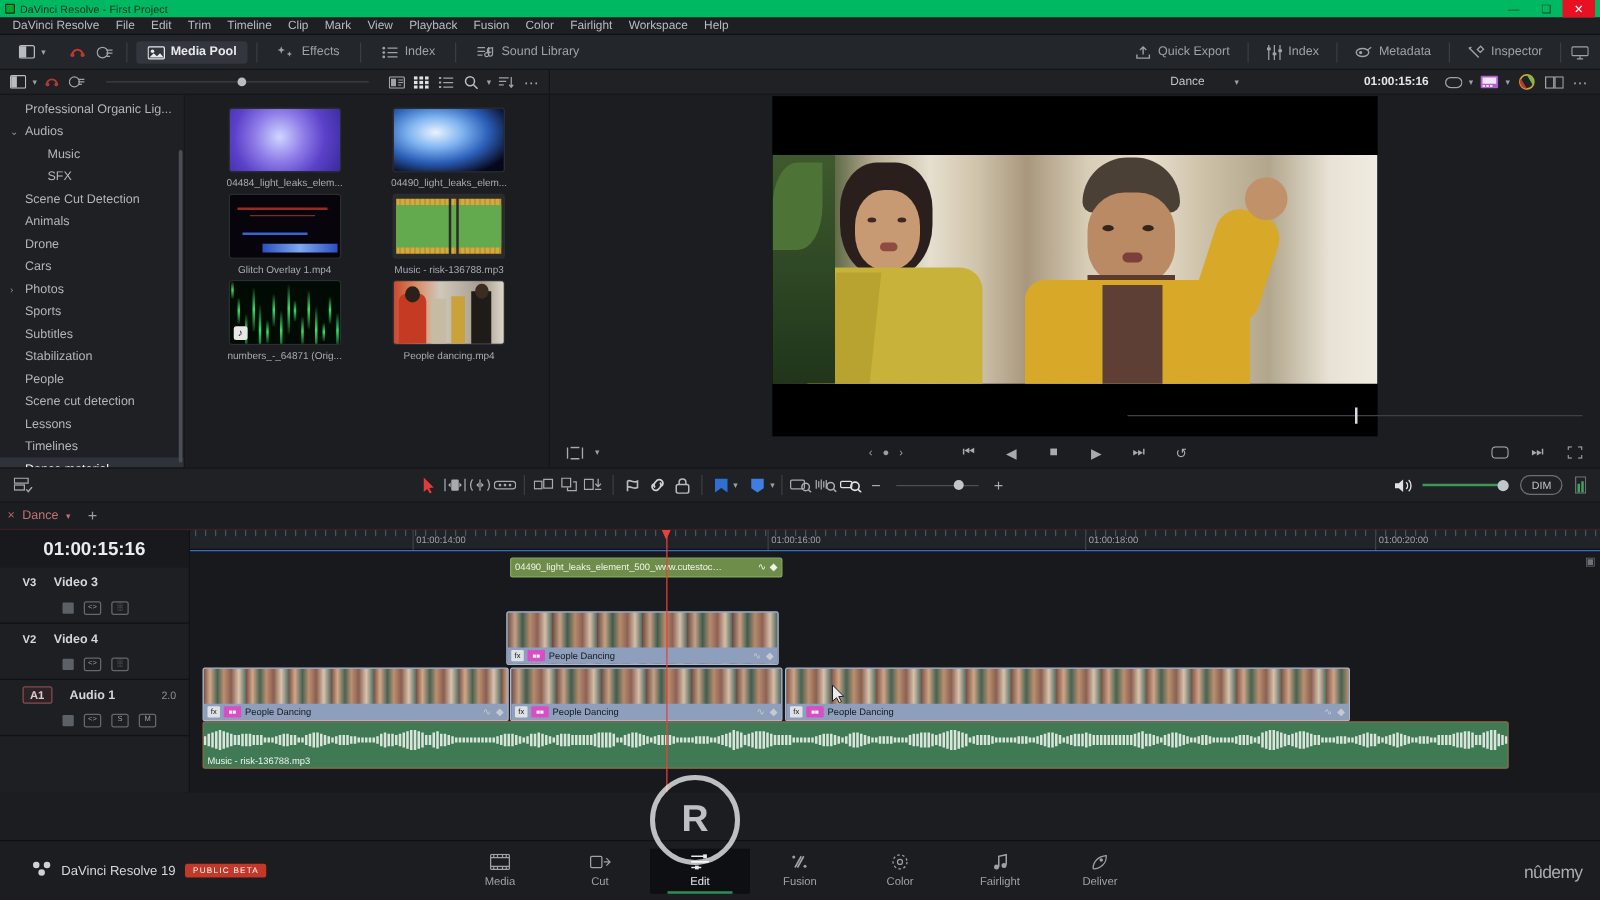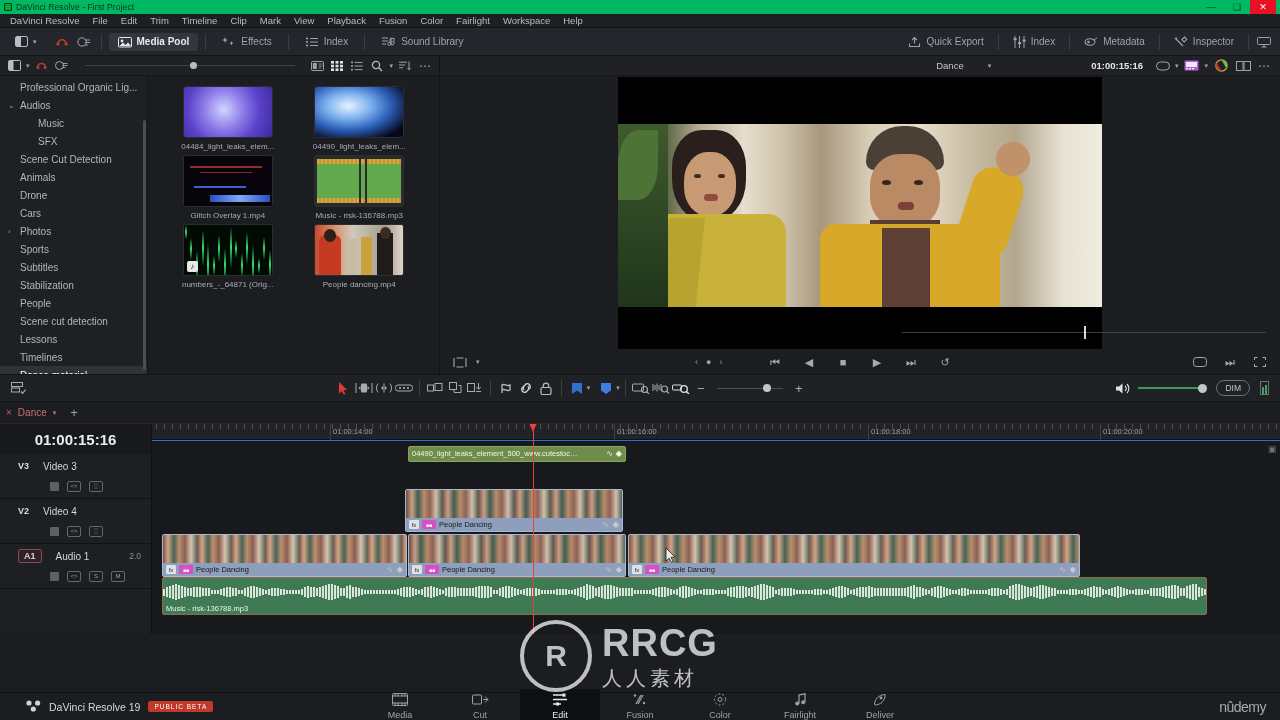--- a/index.html
+++ b/index.html
@@ -103,21 +103,21 @@
   
   .timeline { position:relative; height:210px; background:#17191c; display:flex; }
   .tl-left { width:152px; background:#1d1f23; border-right:1px solid #0f1114; }
   .tc-big { height:30px; display:flex; align-items:center; justify-content:center;
             font-size:15px; color:#e9ebed; font-weight:bold; background:#17191c; }
   .trk-head { border-bottom:1px solid #0f1114; position:relative; }
   .trk-row1 { display:flex; align-items:center; height:24px; padding-left:18px; gap:14px; }
   .trk-badge { font-size:9px; font-weight:bold; color:#d9dbde; }
   .trk-badge.audio { border:1px solid #8a4a52; background:#2d2226; color:#e0c9cc;
                      padding:1px 5px; border-radius:2px; }
-  .trk-name { font-size:10px; color:#d3d6d9; }
+  .trk-name { font-size:10px; color:#d3d6d9;font-weight:bold; }
   .trk-ch { margin-left:auto; margin-right:10px; font-size:8.5px; color:#8a8e93; }
   .trk-row2 { display:flex; align-items:center; height:16px; gap:8px; padding-left:50px; }
   .mini { width:14px;height:11px; border:1px solid #63686e; border-radius:2px;
           display:flex;align-items:center;justify-content:center;
           font-size:6px; color:#9ba0a6; }
   .mini.flat { border:none; background:#5c6167; width:9px;height:9px; border-radius:1px; }
 
   .tl-right { flex:1; position:relative; overflow:hidden; }
   .ruler { height:16px; background:#202328; position:relative;
            border-bottom:1px solid #0f1114; }
@@ -132,21 +132,21 @@
   .badge-fx { width:10px;height:9px; background:#dfe2e5; color:#1b1d21; font-size:6px;
               display:flex;align-items:center;justify-content:center; border-radius:1px; }
   .badge-pink { width:14px;height:9px; background:#d94ec4; color:#fff; font-size:5px;
               display:flex;align-items:center;justify-content:center; border-radius:1px; }
   .playhead { position:absolute; top:0; bottom:0; width:1px; background:#e8403a; z-index:20; }
   .playhead::before { content:""; position:absolute; top:-1px; left:-4px;
                       border-left:4.5px solid transparent; border-right:4.5px solid transparent;
                       border-top:9px solid #e8403a; }
 
   
-  .bottom { position:absolute; left:0; bottom:0; width:1280px; height:28px;
+  .bottom { position:absolute; left:0; bottom:0; width:1280px; height:48px;
             background:#1b1d21; border-top:1px solid #0e1013; display:flex;
             align-items:center; }
   .brand { display:flex; align-items:center; gap:8px; padding-left:26px; }
   .brand-name { font-size:10.5px; color:#d6d9dc; }
   .beta { font-size:6.5px; letter-spacing:1px; background:#c0392b; color:#fff;
           padding:2px 6px; border-radius:2px; }
   .pages { margin-left:auto; margin-right:auto; display:flex; position:absolute;
            left:360px; }
   .page { width:80px; height:36px; display:flex; flex-direction:column;
           align-items:center; justify-content:center; gap:2px; font-size:9px;
@@ -1414,24 +1414,20 @@
   </div>
 
   <div class="cursor" style="left:665px;top:547px;">
     <svg width="12" height="16" viewBox="0 0 12 16">
         <path d="M1 1l9 9-4 .3 2.2 4-1.8 1-2.2-4.1L1 14z" fill="#e9ebed" stroke="#1b1d21" stroke-width=".8"></path>
       </svg>
   </div>
 
   <div class="wm">
     <div class="wm-circle">R</div>
-    <div class="wm-txt">
-      <span class="wm-main">RRCG</span>
-      <span class="wm-sub">人人素材</span>
-    </div>
   </div>
 
   <div class="bottom">
     <div class="brand">
       <span>
         <svg width="15" height="13" viewBox="0 0 15 13">
             <circle cx="3" cy="4" r="2.6" fill="#cfd2d5"></circle>
             <circle cx="11.6" cy="4" r="2.6" fill="#cfd2d5"></circle>
             <circle cx="7.3" cy="10" r="2.6" fill="#cfd2d5"></circle>
           </svg>

